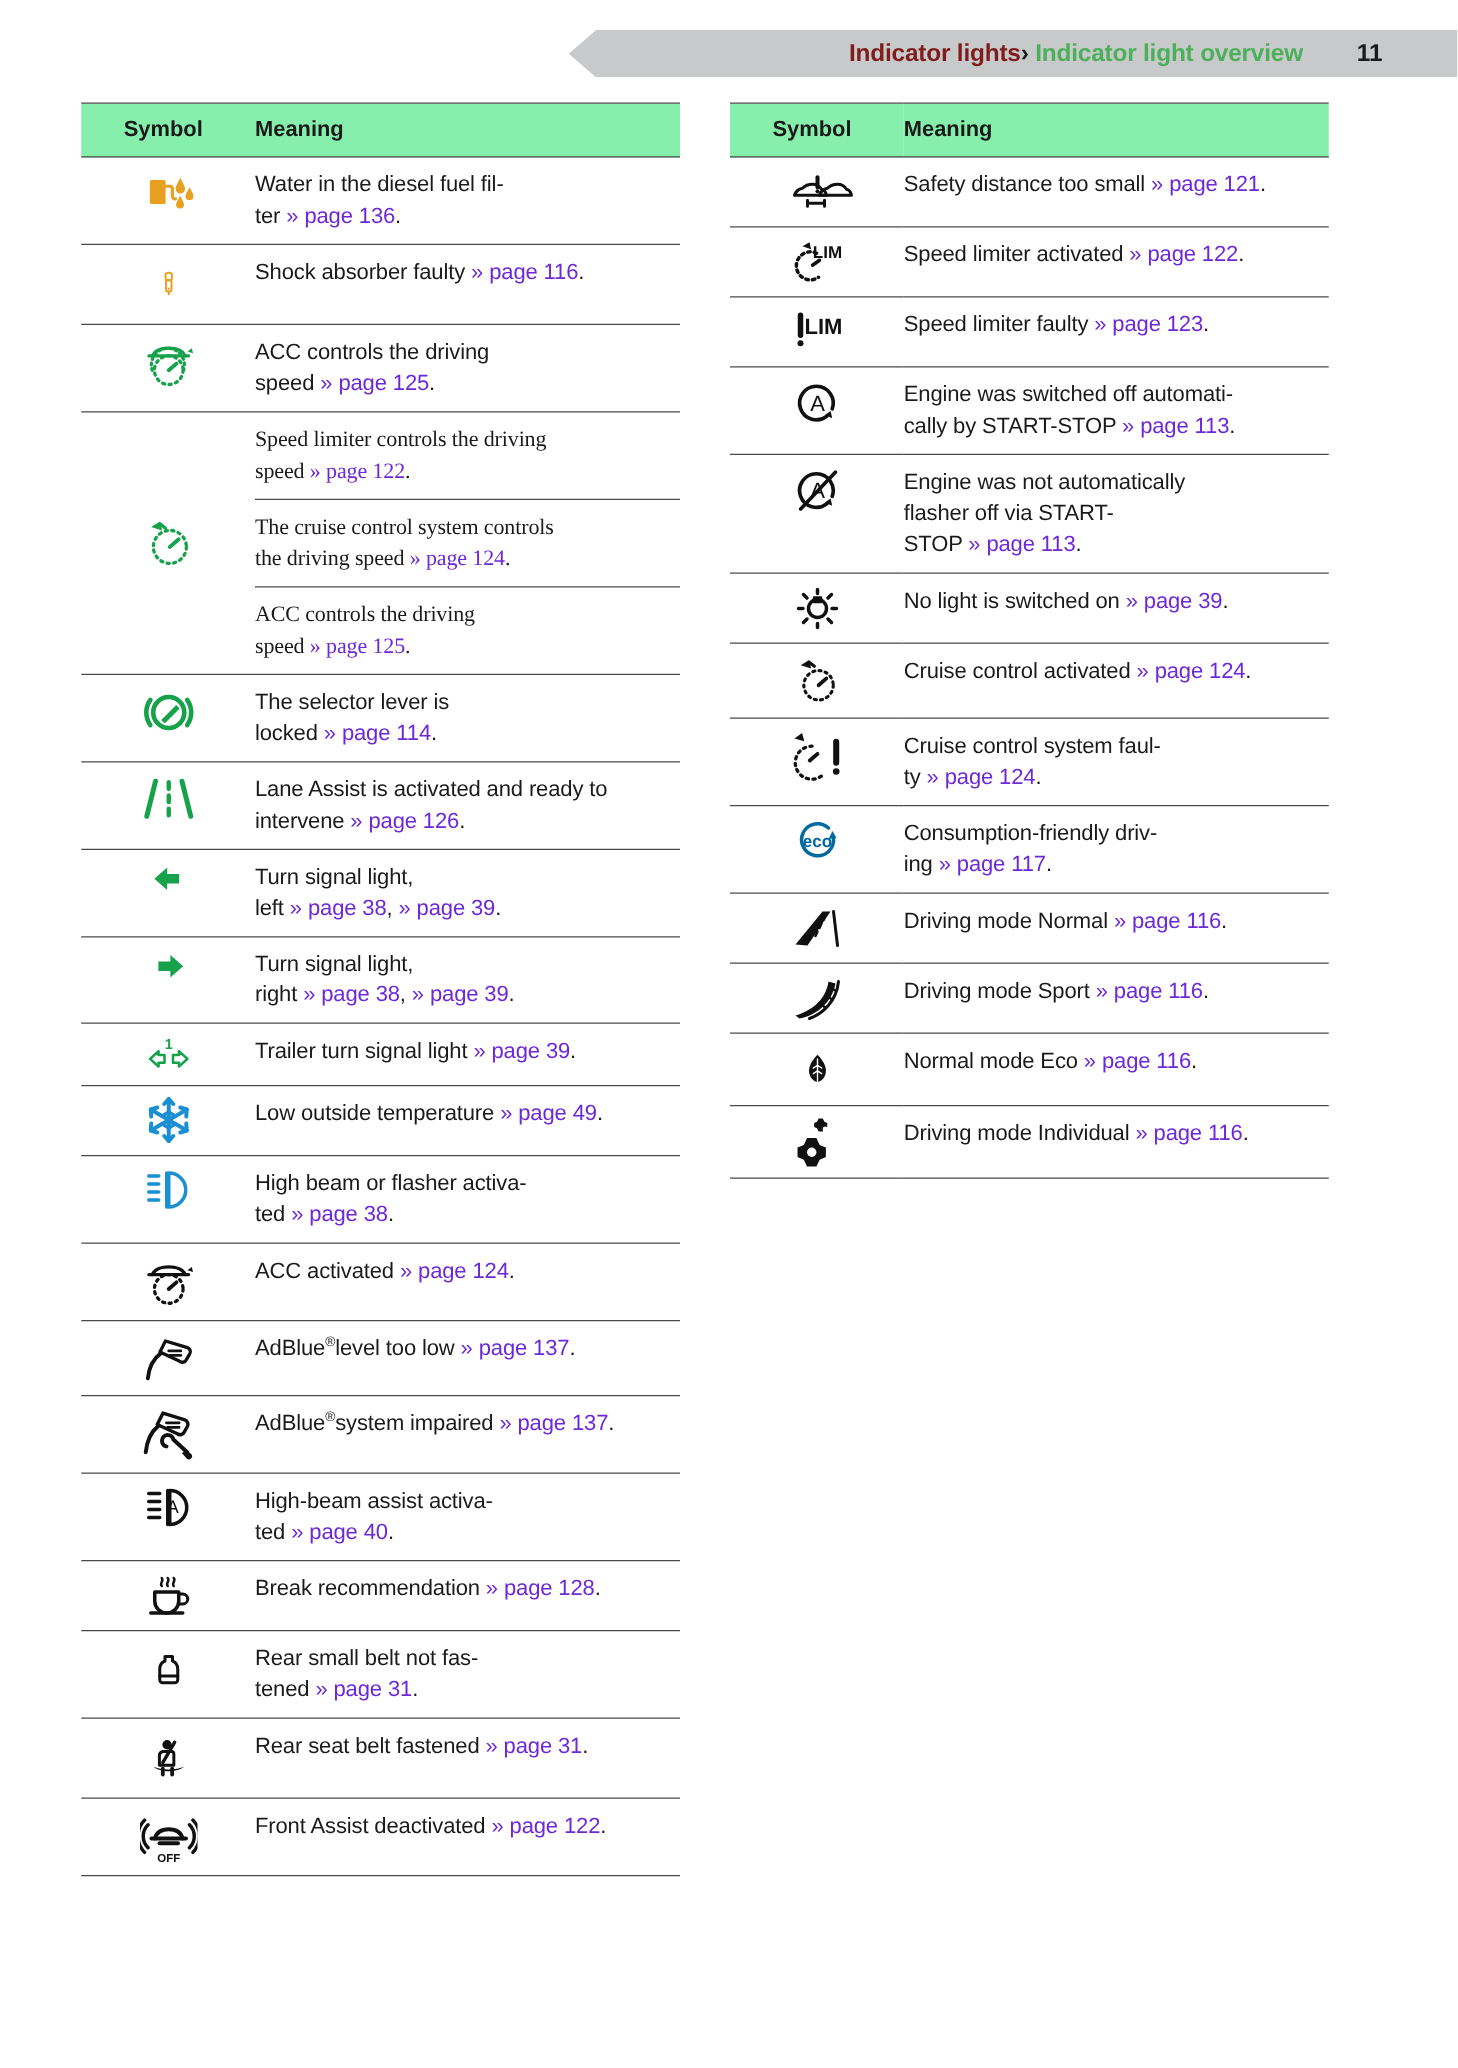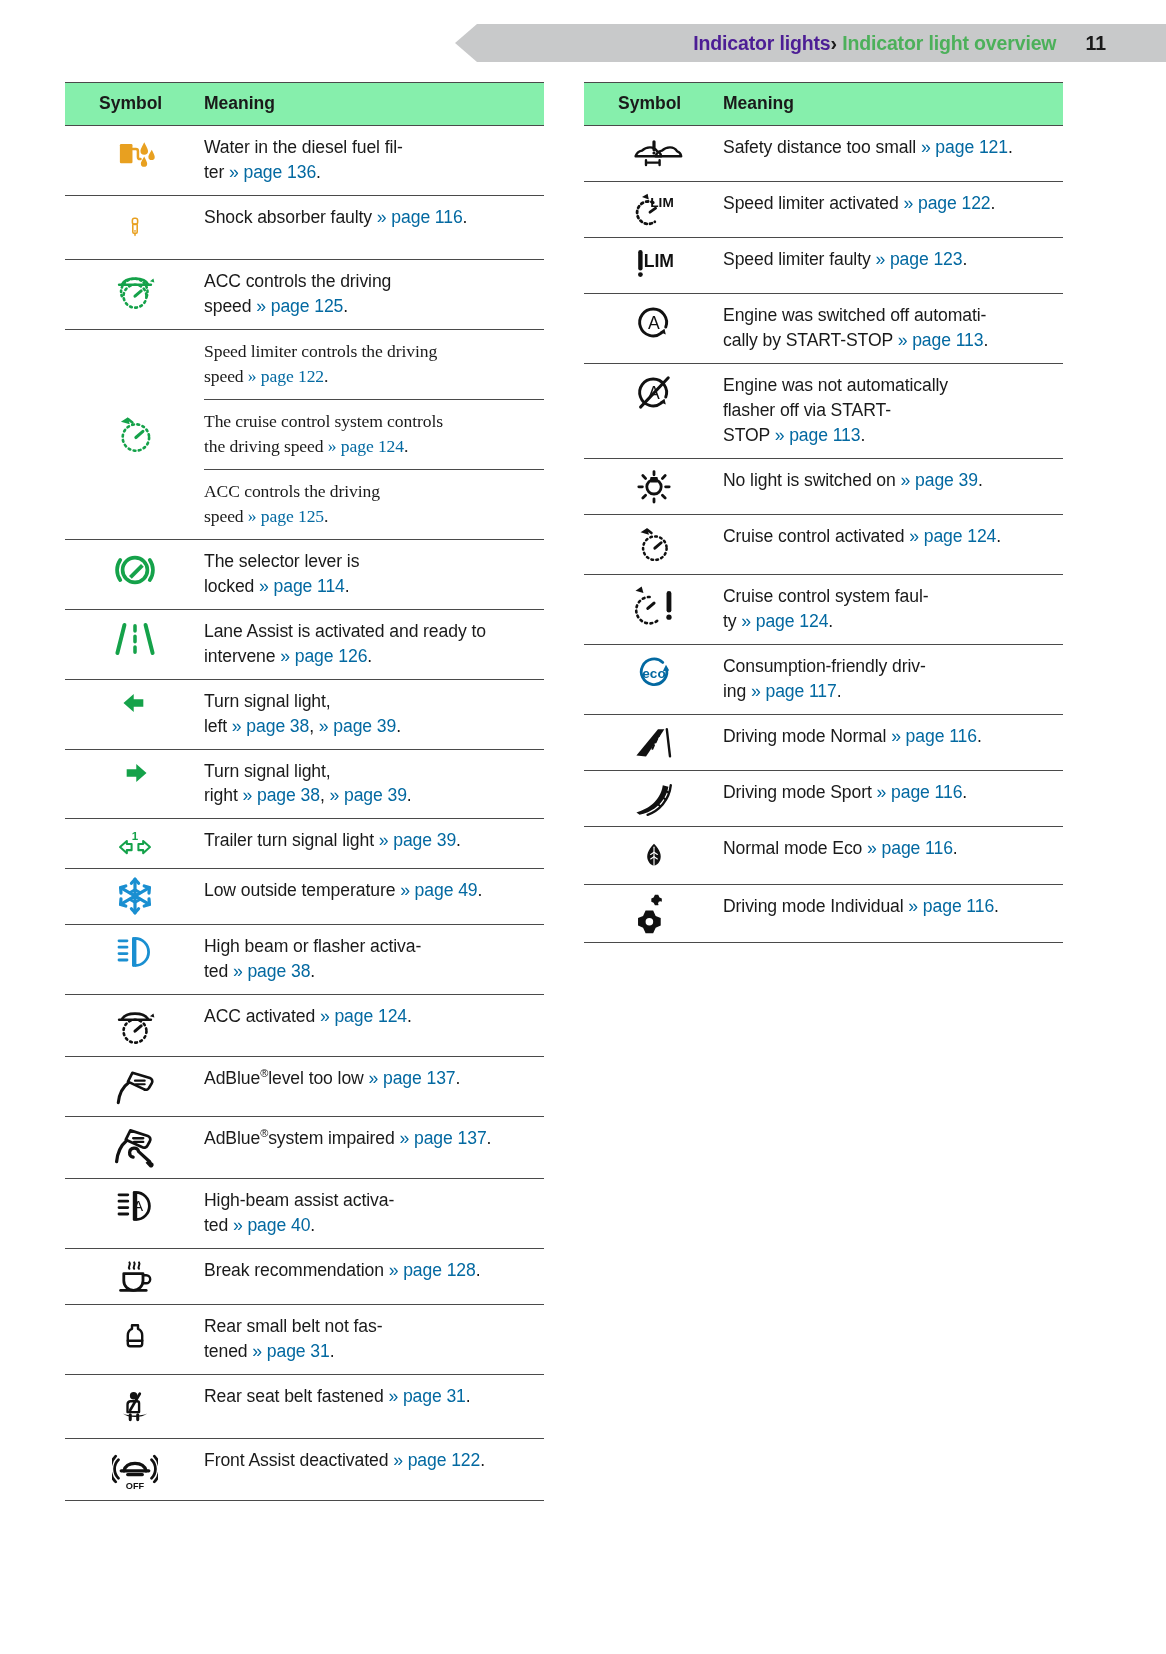--- a/index.html
+++ b/index.html
@@ -31,28 +31,28 @@
     justify-content: flex-end;
     box-sizing: border-box;
     padding-right: 60px;
   }
   .header-crumbs {
     font-size: 19.5px;
     font-weight: bold;
     letter-spacing: -0.15px;
     white-space: nowrap;
   }
-  .crumb-primary { color: #4c1d95; margin-top: 40px; }
+  .crumb-primary { color: #7f1d1d; margin-top: 40px; }
   .crumb-sep { color: #1a1a1a; }
   .crumb-secondary { color: #4cb05a; font-weight: bold; }
   .header-pageno {
     font-size: 19.5px;
     font-weight: bold;
     color: #1a1a1a;
-    margin-left: 29px;
+    margin-left: 43px;
   }
 
   
   .columns {
     position: absolute;
     left: 0;
     top: 82px;
     width: 1166px;
     display: flex;
     gap: 40px;
@@ -104,21 +104,21 @@
   .subrow {
     font-size: 17.6px;
     line-height: 1.42;
     padding: 9px 4px 10px 0;
     border-bottom: 1.2px solid #4a4a4a;
     letter-spacing: -0.1px;
     font-family: Liberation Serif, serif;
   }
   .subrow:last-child { border-bottom: none; }
 
-  .ref { color: #0369a1; }
+  .ref { color: #6d28d9; }
   .reg { font-size: 11px; vertical-align: super; line-height: 0; }
 
   
   .ico { display: inline-block; vertical-align: middle; }
   .ico svg { display: block; }
 </style>
 </head>
 <body>
 
 <div class="header-banner">

